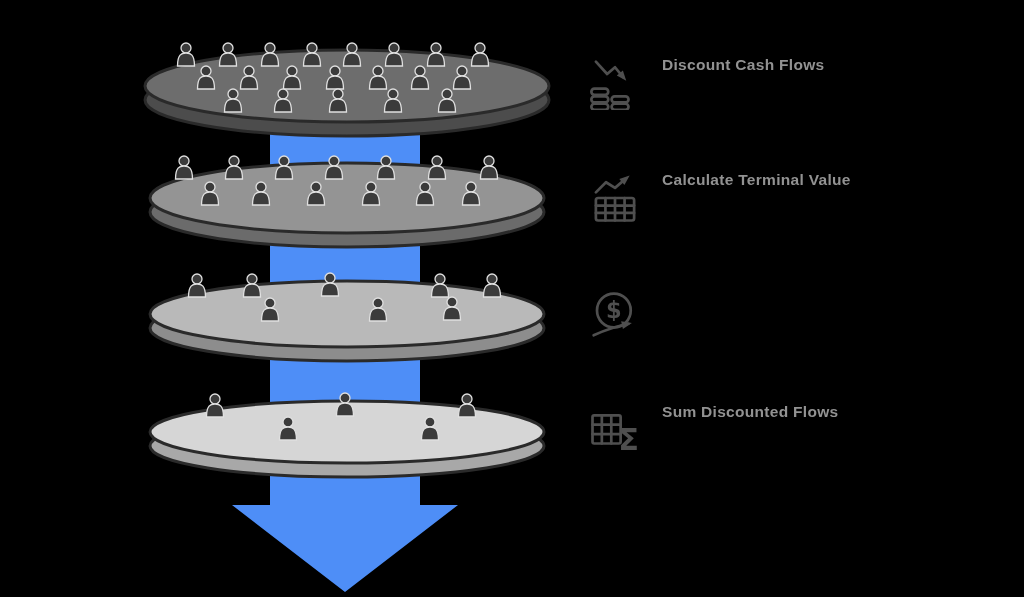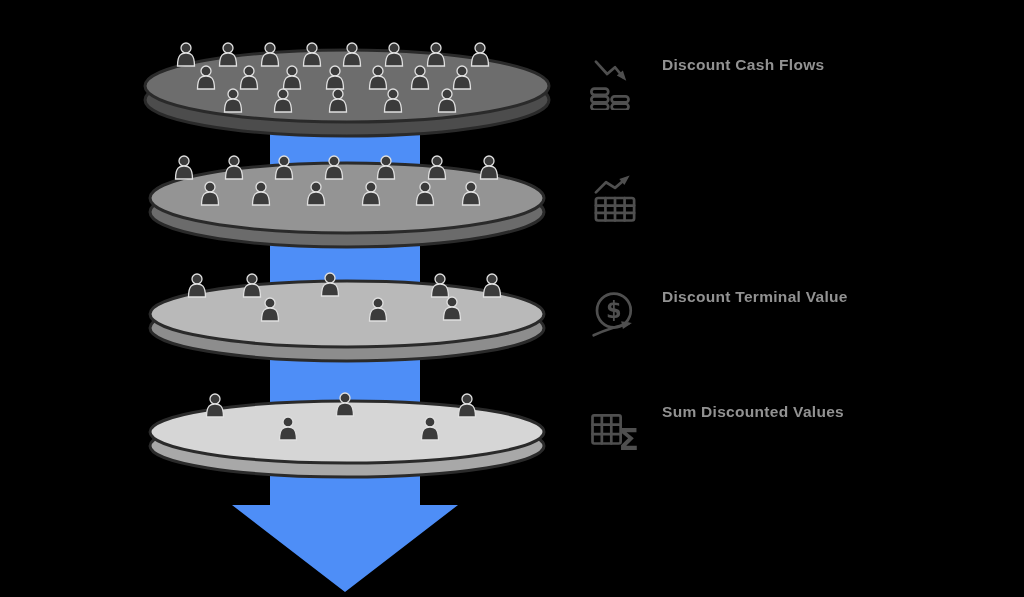--- a/index.html
+++ b/index.html
@@ -122,36 +122,36 @@
     </div>
 
     <div class="step step-2">
       <svg class="icon" viewBox="0 0 48 48">
         <path class="stroke" d="M7,19 L16,10 L24,15 L34,6.5"></path>
         <path class="fillg" d="M0,0 L-9,3.5 L-9,-3.5 Z" transform="translate(37,4) rotate(-40)"></path>
         <rect class="stroke" x="7" y="24" width="34" height="20" rx="2"></rect>
         <path class="stroke" d="M15.5,24 V44 M24,24 V44 M32.5,24 V44"></path>
         <path class="stroke" d="M7,30.7 H41 M7,37.3 H41"></path>
       </svg>
+      <span class="label">Calculate Terminal Value</span>
     </div>
 
     <div class="step step-3">
       <svg class="icon" viewBox="0 0 48 48">
         <circle class="stroke" cx="23" cy="20" r="15"></circle>
         <text x="23" y="27" text-anchor="middle" font-size="20">$</text>
         <path class="stroke" d="M5,42 C14,38 25,34 36,31.8"></path>
         <path class="fillg" d="M0,0 L-9,3.5 L-9,-3.5 Z" transform="translate(39,31) rotate(-13)"></path>
       </svg>
-      <span class="label">Discount Terminal Value</span>
     </div>
 
     <div class="step step-4">
       <svg class="icon" viewBox="0 0 48 48">
         <rect class="stroke" x="4" y="11" width="25" height="25" rx="1.5"></rect>
         <path class="stroke" d="M12.3,11 V36 M20.7,11 V36"></path>
         <path class="stroke" d="M4,19.3 H29 M4,27.7 H29"></path>
         <text x="36" y="42" text-anchor="middle" font-size="27">Σ</text>
       </svg>
-      <span class="label">Sum Discounted Values</span>
+      <span class="label">Sum Discounted Flows</span>
     </div>
 
   </div>
 </div>
 
 </body></html>

